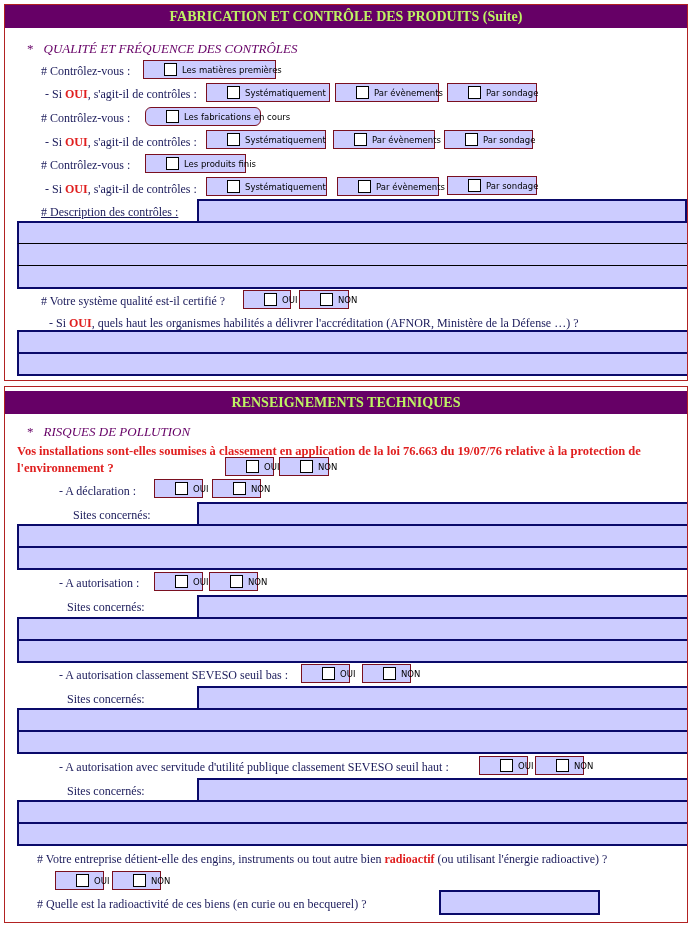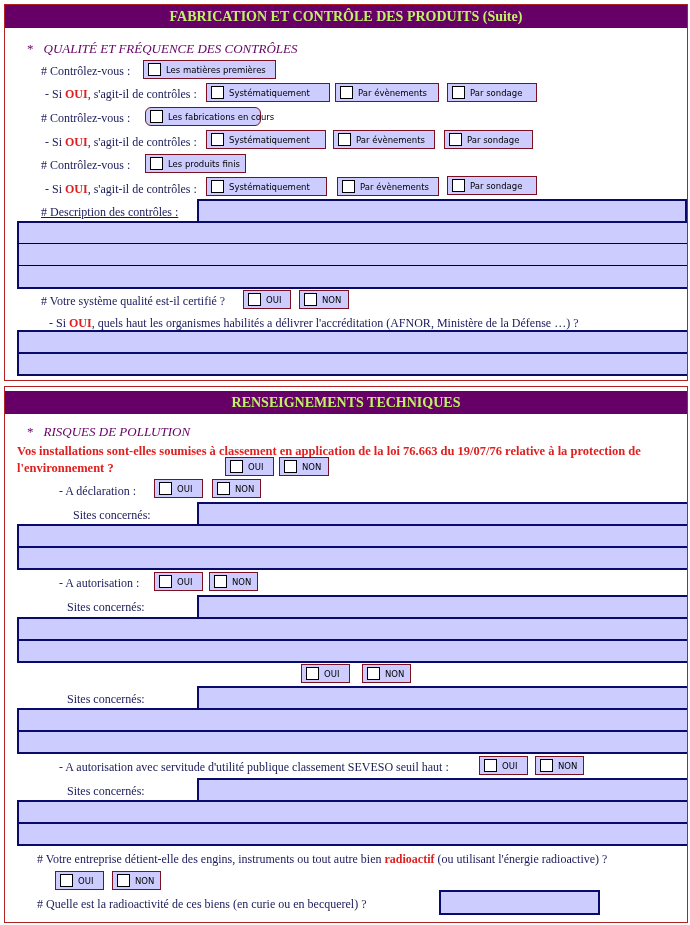--- a/index.html
+++ b/index.html
@@ -10,21 +10,21 @@
   .p2 { top:386px; height:535px; }
   .hdr { position:absolute; left:0; right:0; top:0; height:23px; background:#660066; color:#bef264;
          font-weight:bold; font-size:14px; text-align:center; line-height:23px; }
   .abs { position:absolute; white-space:nowrap; }
   .sec { font-style:italic; color:#660066; font-size:13px; }
   .sec .star { font-style:normal; color:#660066; margin-right:10px; }
   .red { color:#e02020; font-weight:bold; }
   .redplain { color:#e02020; font-weight:bold; }
   .txt { font-size:12px; color:#1a1a5a; }
   .cb { position:absolute; height:19px; background:#ccccff; border:1px solid #7a1020;
-        box-sizing:border-box; display:flex; align-items:center; padding-left:4px;
+        box-sizing:border-box; display:flex; align-items:center; padding-left:20px;
         font-family:"DejaVu Sans", sans-serif; font-size:8.5px; color:#000; white-space:nowrap; }
   .cb .box { width:11px; height:11px; border:1px solid #000; background:#fff; margin-right:5px; flex:0 0 auto; }
   .fld { position:absolute; background:#ccccff; border:2px solid #0a0a6a; box-sizing:border-box; }
   .redbold { color:#e02020; font-weight:bold; font-size:12.5px; }
 </style>
 </head>
 <body>
 
 <div class="panel p1">
   <div class="hdr">FABRICATION ET CONTRÔLE DES PRODUITS (Suite)</div>
@@ -153,20 +153,21 @@
     </div>
   <div class="cb" style="left:204px;top:185px;width:49px;">
       <span class="box"></span>
       <span>NON</span>
     </div>
   <div class="abs txt" style="left:62px;top:213px;">Sites concernés:</div>
   <div class="fld" style="left:192px;top:208px;width:490px;height:24px;border-right:none;border-bottom:none;"></div>
   <div class="fld" style="left:12px;top:230px;width:670px;height:24px;border-right:none;border-bottom:none;"></div>
   <div class="fld" style="left:12px;top:252px;width:670px;height:24px;border-right:none;"></div>
 
+  <div class="abs txt" style="left:54px;top:281px;">- A autorisation classement SEVESO seuil bas :</div>
   <div class="cb" style="left:296px;top:277px;width:49px;">
       <span class="box"></span>
       <span>OUI</span>
     </div>
   <div class="cb" style="left:357px;top:277px;width:49px;">
       <span class="box"></span>
       <span>NON</span>
     </div>
   <div class="abs txt" style="left:62px;top:305px;">Sites concernés:</div>
   <div class="fld" style="left:192px;top:299px;width:490px;height:24px;border-right:none;border-bottom:none;"></div>

